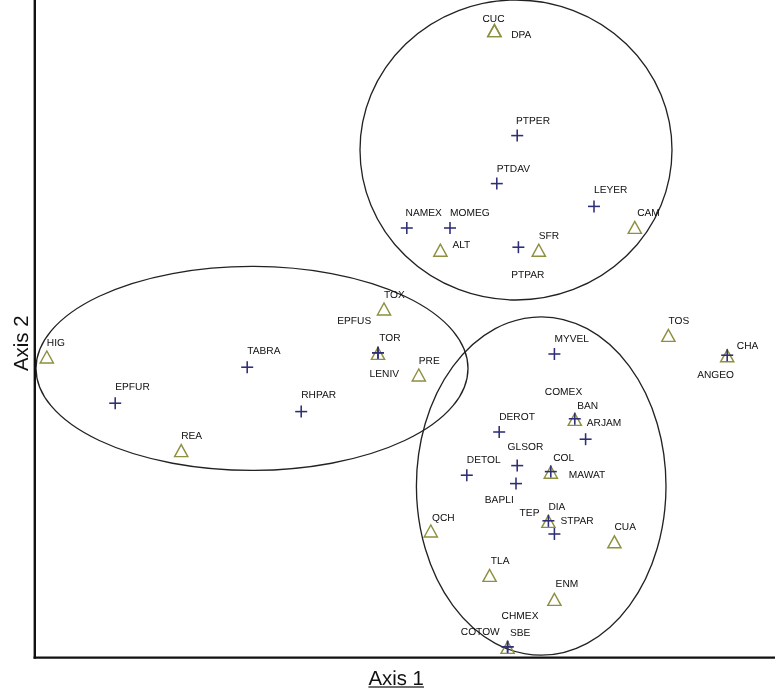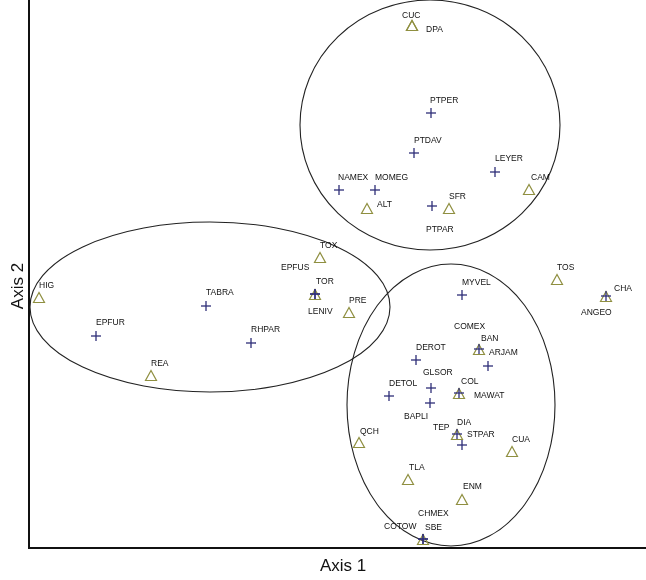--- a/index.html
+++ b/index.html
@@ -1,19 +1,19 @@
 <!DOCTYPE html>
 <html><head>
   <meta charset="utf-8">
   <style>
     html, body { margin: 0; padding: 0; background: #ffffff; }
     body { width: 646px; height: 580px; position: relative; overflow: hidden; font-family: "Liberation Sans", sans-serif; }
     #plot { position: absolute; left: 0; top: 0; width: 646px; height: 580px; }
     .axis-title { position: absolute; font-family: "Liberation Sans", sans-serif; font-size: 17px; color: #111; }
-    #xlabel { left: 320px; top: 556px; }
+    #xlabel { left: 307px; top: 556px; text-decoration: underline; }
     #ylabel { left: -12px; top: 276px; transform: rotate(-90deg); transform-origin: center; width: 60px; text-align: center; }
   </style>
 </head>
 <body>
 
 <svg id="plot" width="646" height="580" viewBox="0 0 646 580" xmlns="http://www.w3.org/2000/svg">
   <g id="ellipses">
       <ellipse cx="430" cy="125" rx="130" ry="125" fill="none" stroke="#222" stroke-width="1.1"></ellipse>
       <ellipse cx="210" cy="307" rx="180" ry="85" fill="none" stroke="#222" stroke-width="1.1"></ellipse>
       <ellipse cx="451" cy="405" rx="104" ry="141" fill="none" stroke="#222" stroke-width="1.1"></ellipse>

